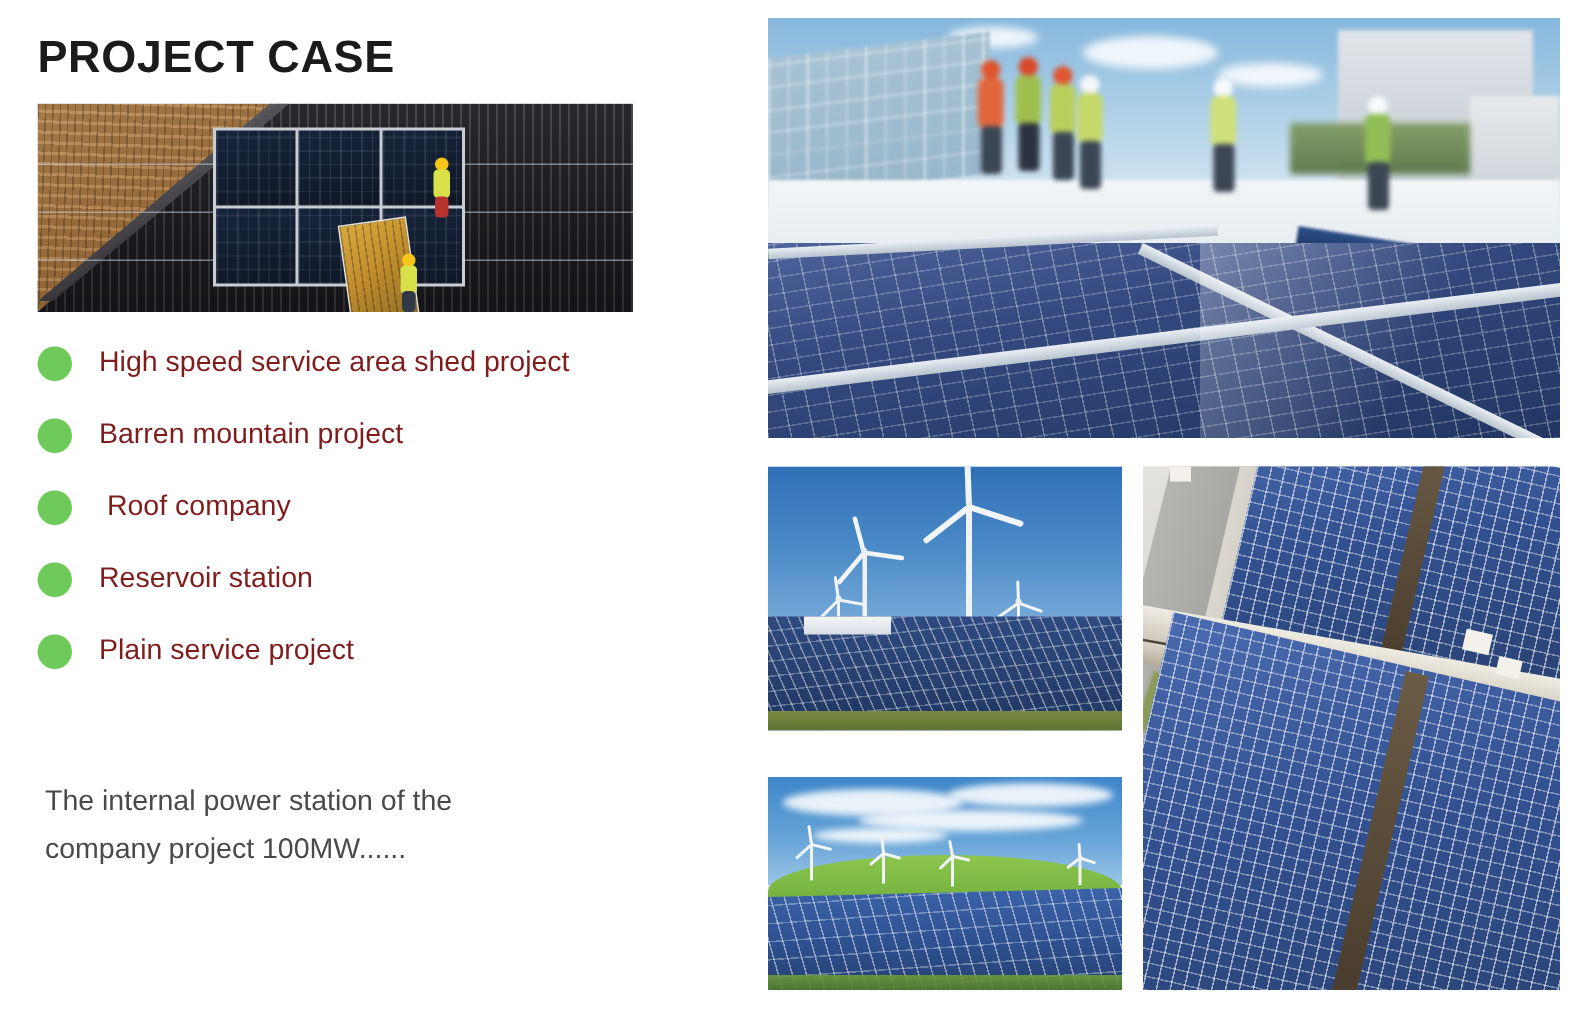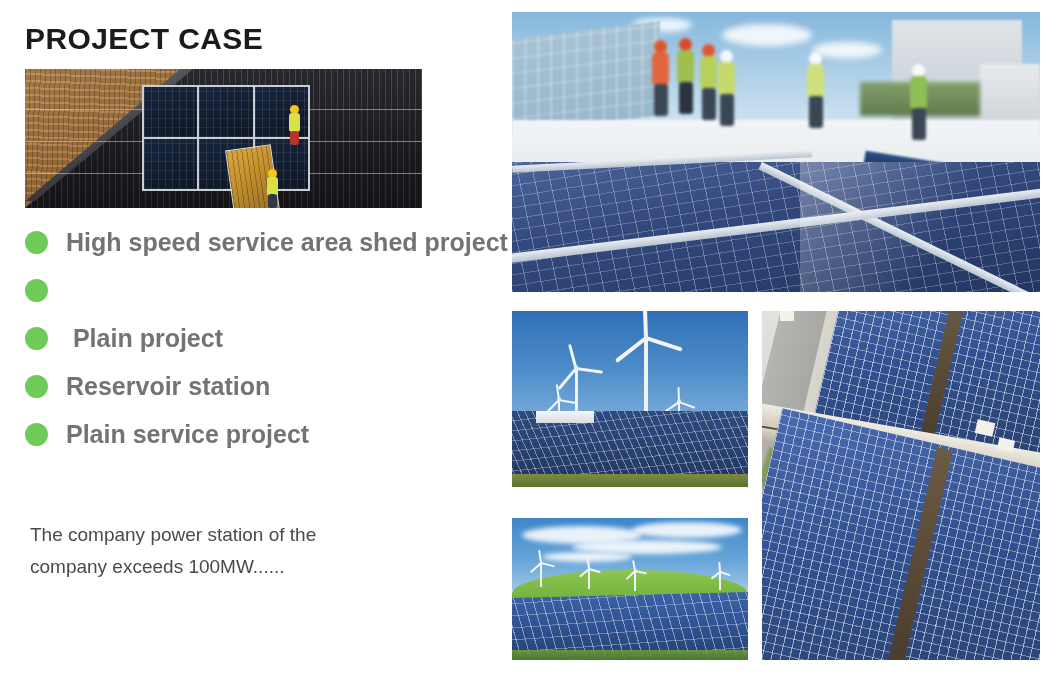--- a/index.html
+++ b/index.html
@@ -69,21 +69,21 @@
   .w-leg{ position:absolute; width:9px; height:14px; border-radius:3px; background:#b8332b; }
 
   
   .bullet-list{ position:absolute; left:25px; top:218px; width:460px; }
   .bullet-row{ display:flex; align-items:center; height:48px; }
   .bullet-dot{
     width:23px; height:23px; border-radius:50%;
     background:#6ecb5a; flex:0 0 auto; margin-right:18px;
   }
   .bullet-text{
-    font-size:25px; color:#737373; font-weight:700;
+    font-size:19px; color:#7f1d1d; font-weight:400;
     font-family:"Liberation Sans", sans-serif; white-space:pre;
   }
 
   .summary-note{
     position:absolute; left:30px; top:519px; width:430px;
     font-size:19px; line-height:32px; color:#4a4a4a;
     font-family:"Liberation Sans", sans-serif;
   }
 
   
@@ -265,38 +265,39 @@
       </div>
     </div>
 
     <div class="bullet-list">
       <div class="bullet-row">
         <span class="bullet-dot"></span>
         <span class="bullet-text">High speed service area shed project</span>
       </div>
       <div class="bullet-row">
         <span class="bullet-dot"></span>
+        <span class="bullet-text">Barren mountain project</span>
       </div>
       <div class="bullet-row">
         <span class="bullet-dot"></span>
-        <span class="bullet-text"> Plain project</span>
+        <span class="bullet-text"> Roof company</span>
       </div>
       <div class="bullet-row">
         <span class="bullet-dot"></span>
         <span class="bullet-text">Reservoir station</span>
       </div>
       <div class="bullet-row">
         <span class="bullet-dot"></span>
         <span class="bullet-text">Plain service project</span>
       </div>
     </div>
 
     <div class="summary-note">
-      <div>The company power station of the</div>
-      <div>company exceeds 100MW......</div>
+      <div>The internal power station of the</div>
+      <div>company project 100MW......</div>
     </div>
   </div>
 
   <div class="photo photo-rooftop-crew">
     <div class="sky-top"></div>
     <div class="cloud" style="left:210px; top:12px; width:90px; height:22px;"></div>
     <div class="cloud" style="left:300px; top:30px; width:70px; height:16px;"></div>
     <div class="cloud" style="left:120px; top:6px; width:60px; height:14px;"></div>
     <div class="bldg-glass"></div>
     <div class="bldg-right"></div>

